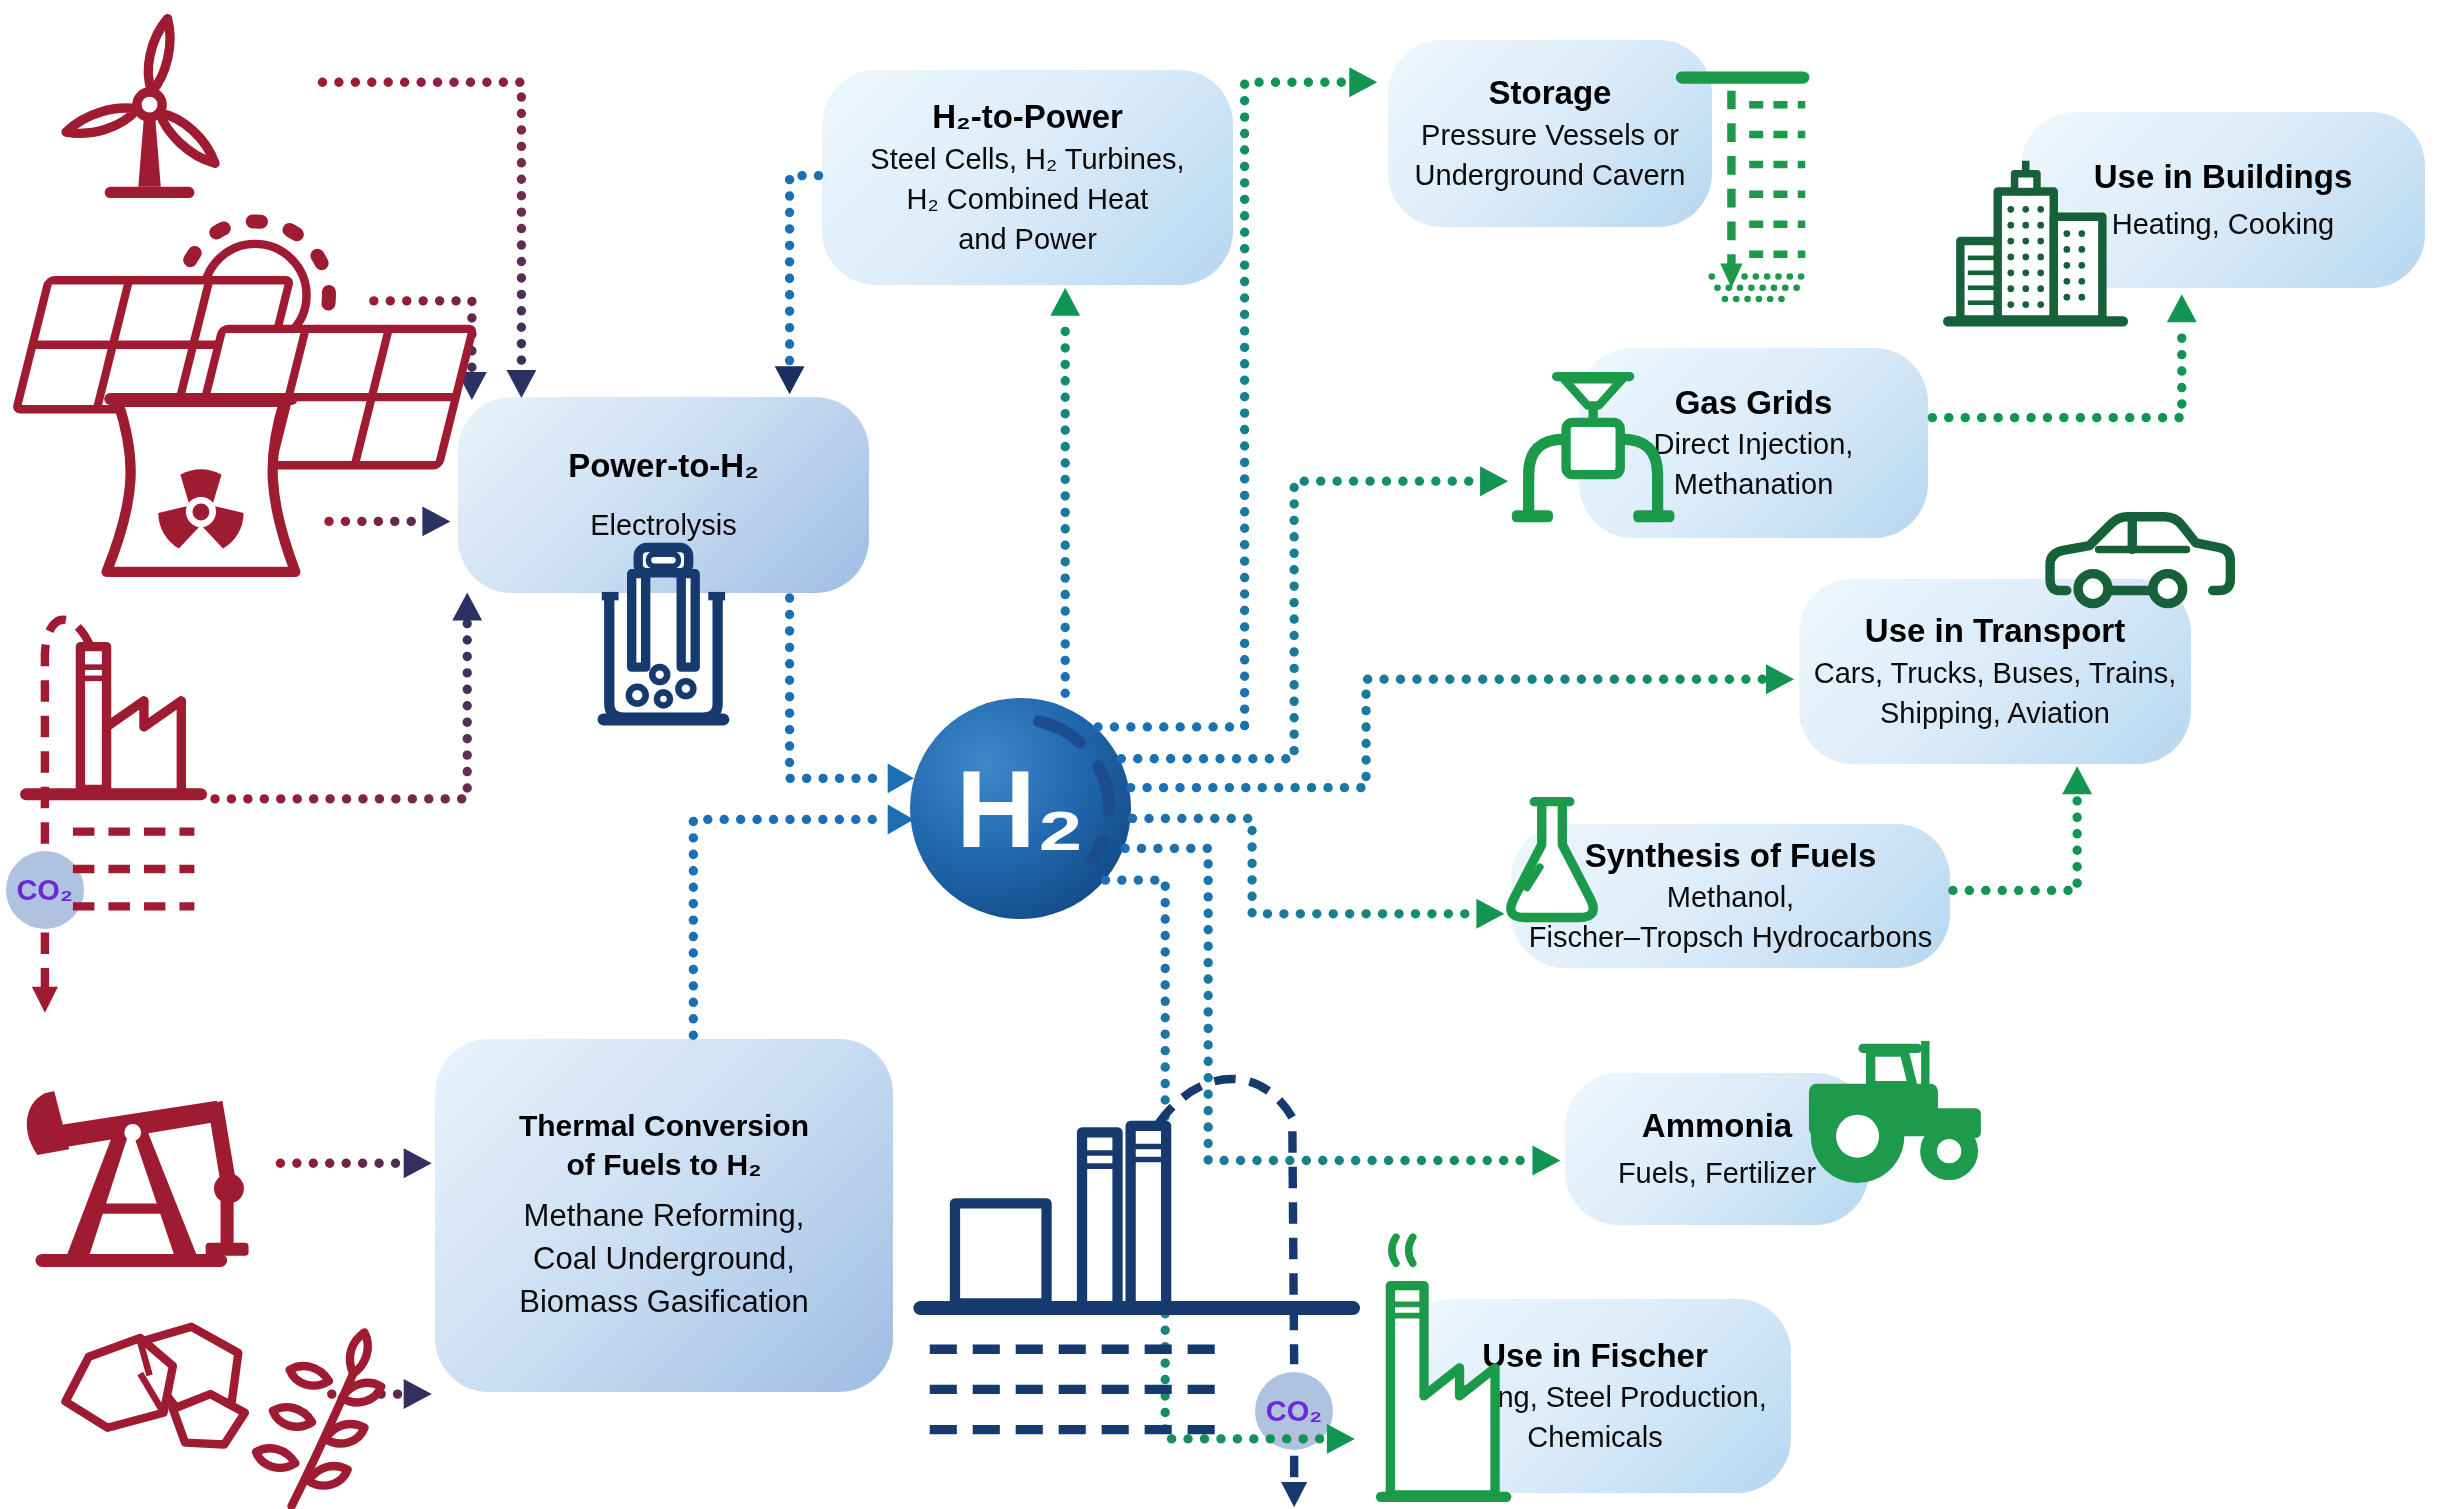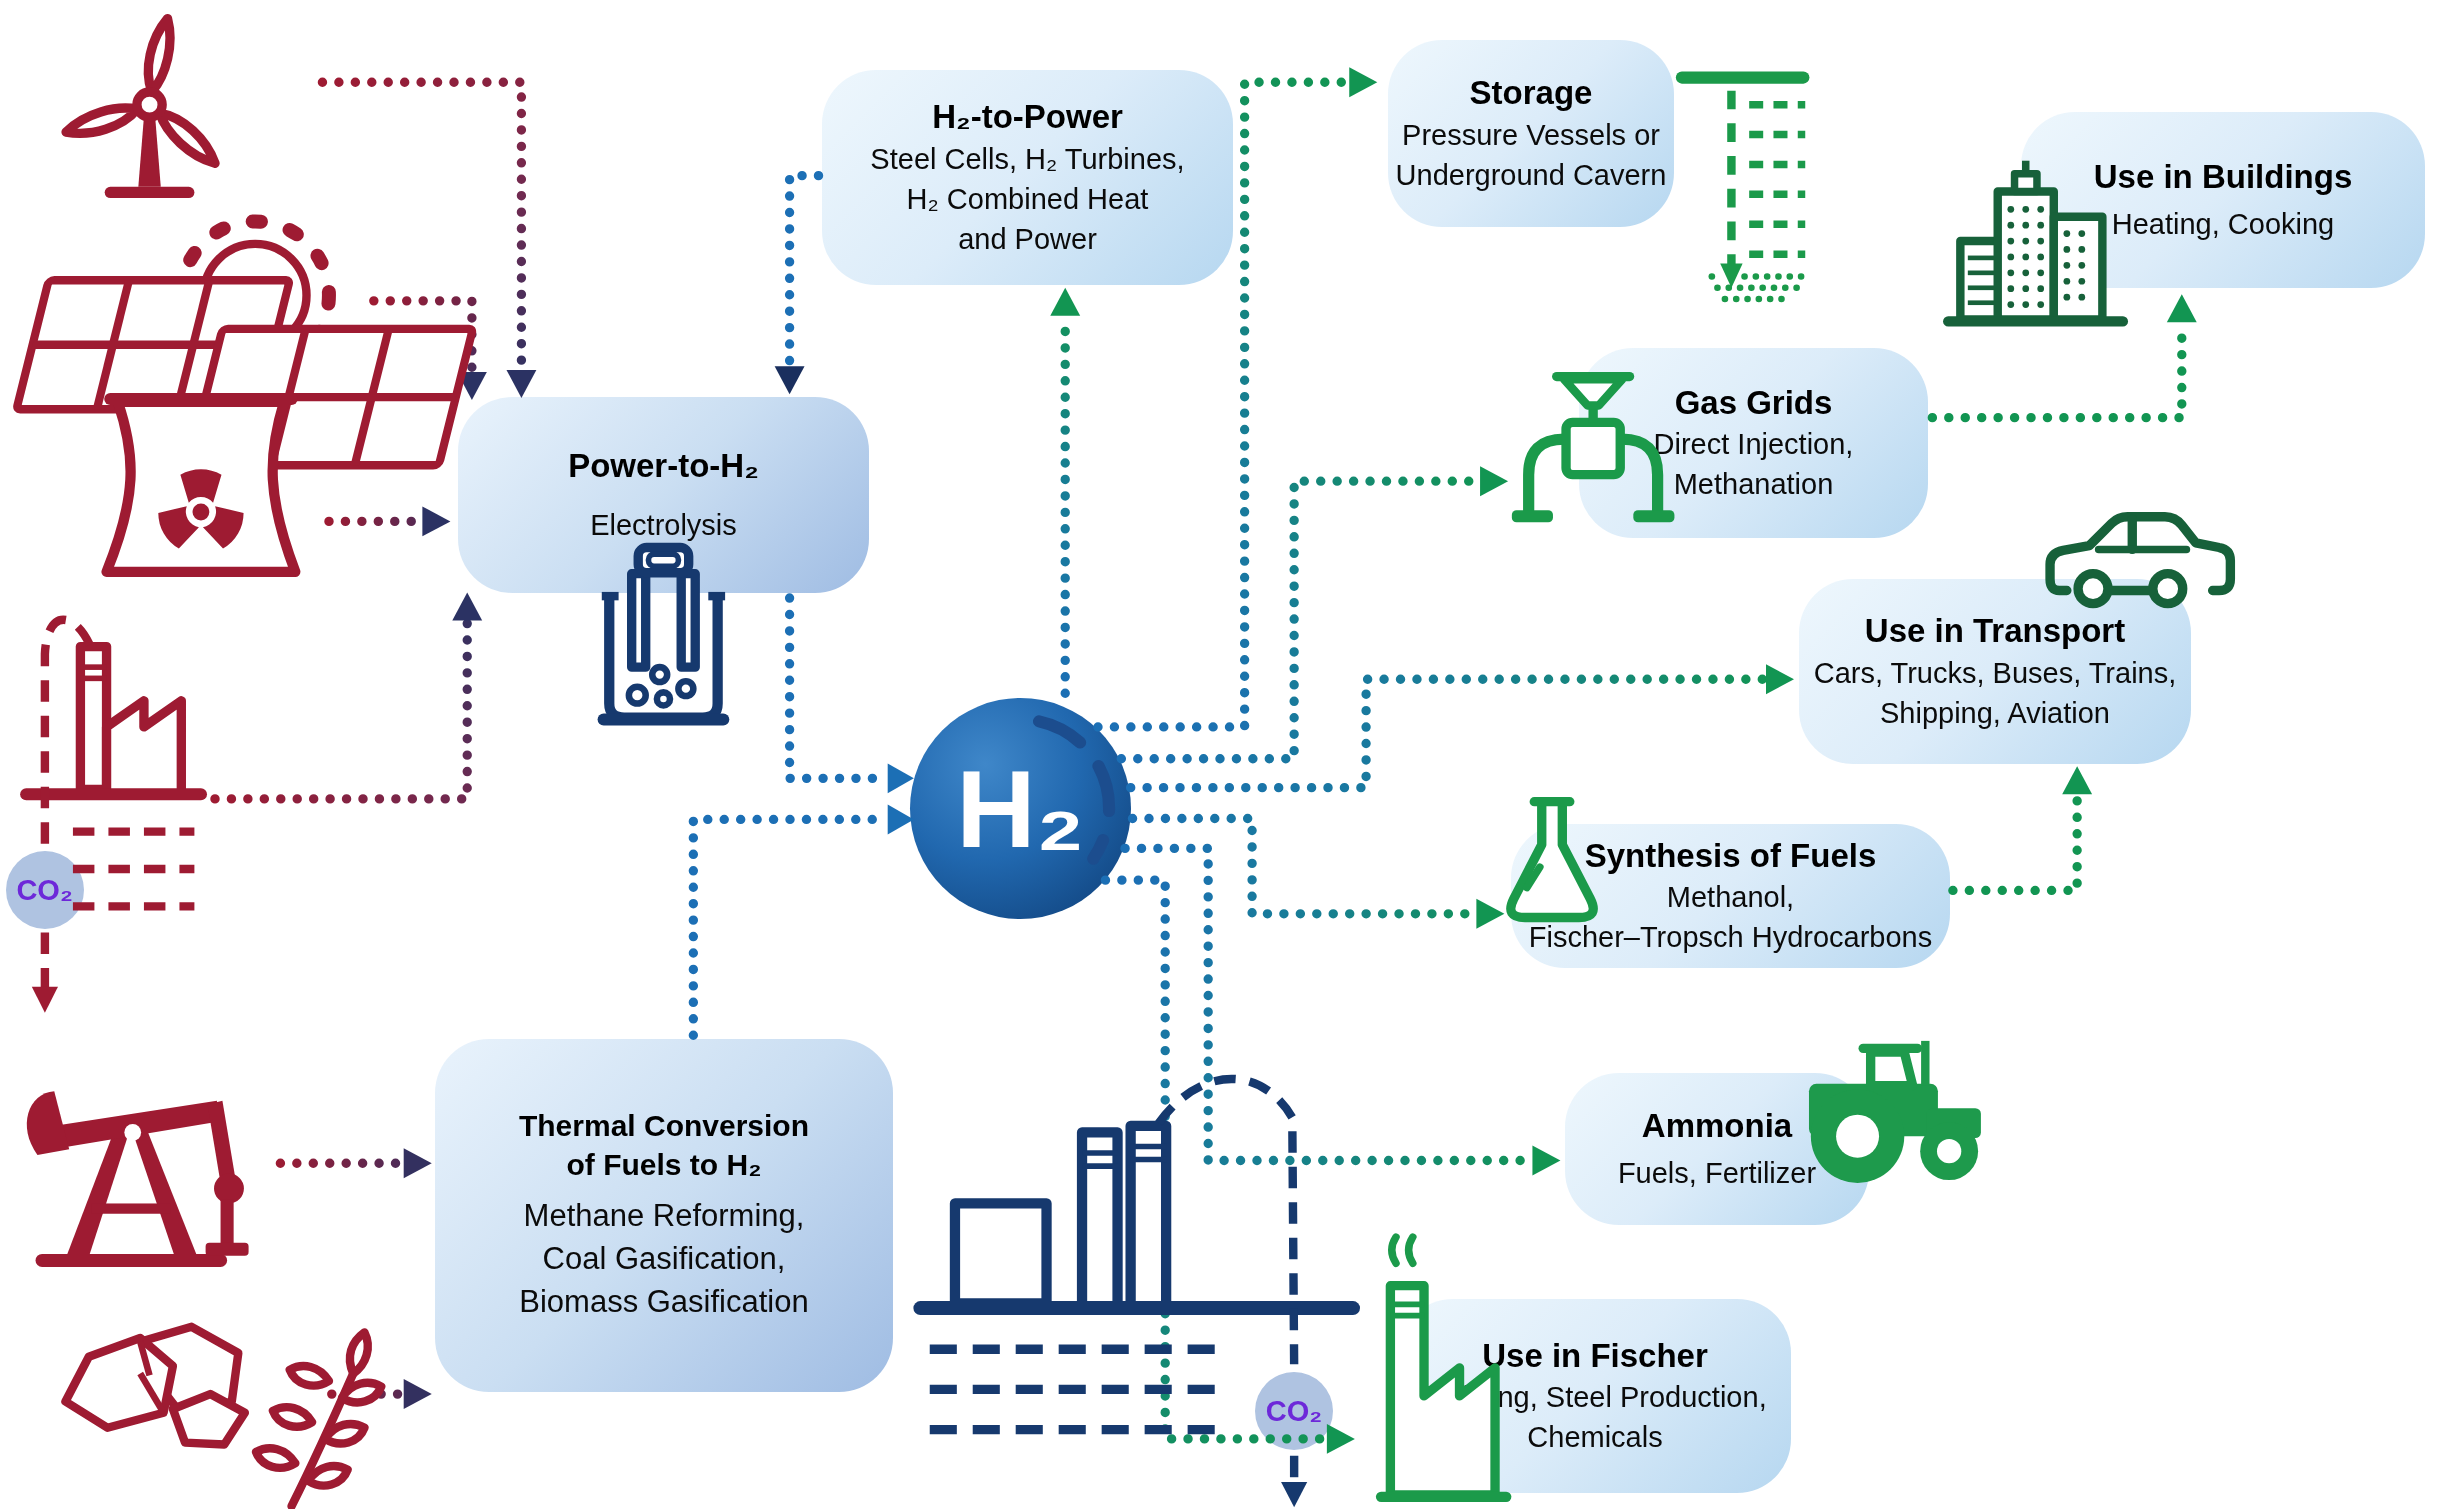--- a/index.html
+++ b/index.html
@@ -37,25 +37,25 @@
     <div class="nt">H₂-to-Power</div>
     <div class="ns">Steel Cells, H₂ Turbines,</div>
     <div class="ns">H₂ Combined Heat</div>
     <div class="ns">and Power</div>
   </div>
 
   <div class="node deep big" style="left:435px;top:1039px;width:458px;height:353px">
     <div class="nt">Thermal Conversion</div>
     <div class="nt" style="margin-bottom:11.2px">of Fuels to H₂</div>
     <div class="ns">Methane Reforming,</div>
-    <div class="ns">Coal Gasification,</div>
+    <div class="ns">Coal Underground,</div>
     <div class="ns">Biomass Gasification</div>
   </div>
 
-  <div class="node" style="left:1388px;top:40px;width:286px;height:187px">
+  <div class="node" style="left:1388px;top:40px;width:324px;height:187px">
     <div class="nt">Storage</div>
     <div class="ns">Pressure Vessels or</div>
     <div class="ns">Underground Cavern</div>
   </div>
 
   <div class="node" style="left:1579px;top:348px;width:349px;height:190px">
     <div class="nt">Gas Grids</div>
     <div class="ns">Direct Injection,</div>
     <div class="ns">Methanation</div>
   </div>

